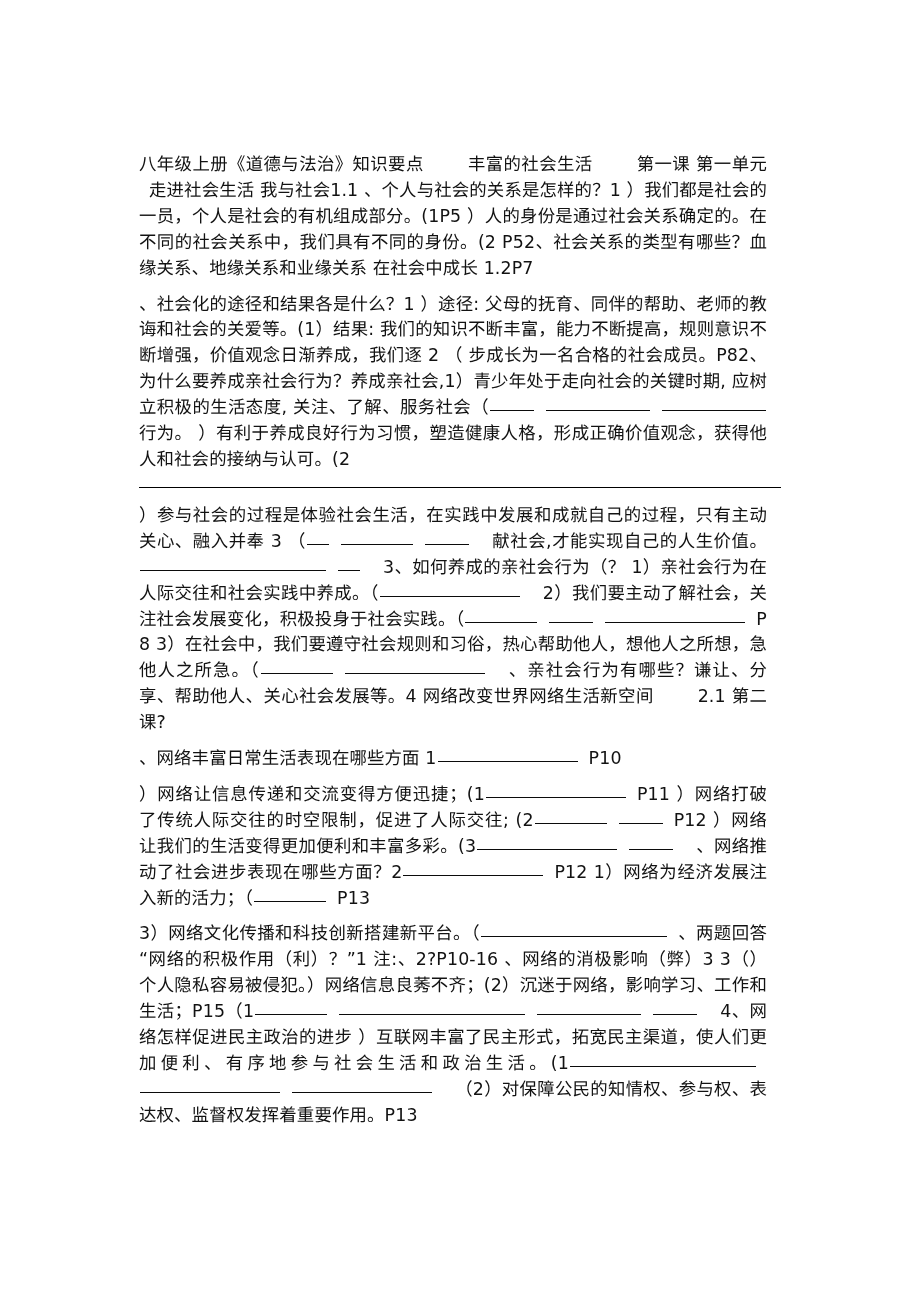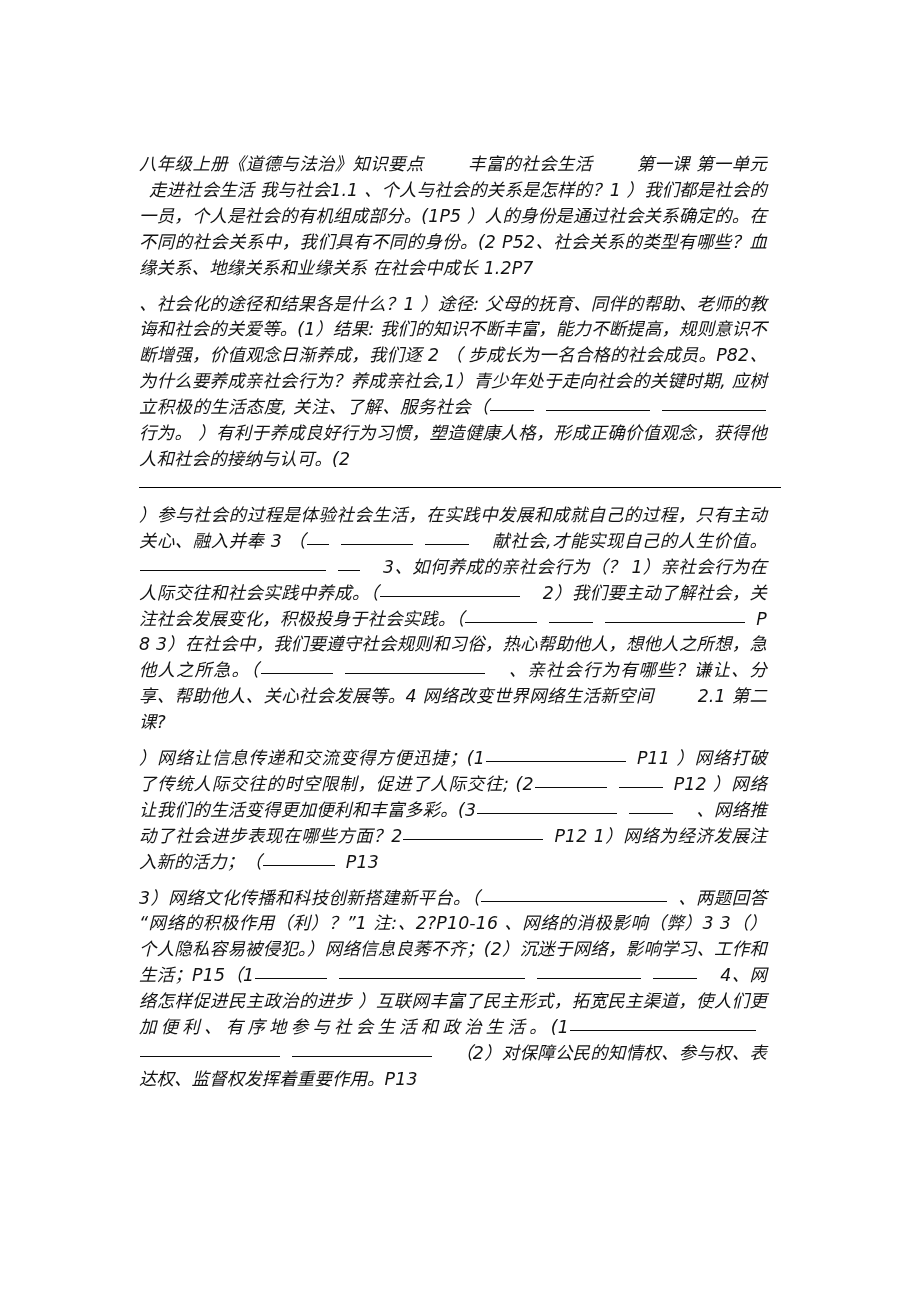--- a/index.html
+++ b/index.html
@@ -32,21 +32,20 @@
   }
   .para {
     font-size: 17.4px;
     line-height: 25.9px;
     letter-spacing: 0.15px;
     text-align: justify;
     text-justify: inter-character;
     margin: 0 16px 0 0;
     word-break: break-all;
     color: #121212;
-    font-style: italic;
   }
   .para + .para {
     margin-top: 10px;
   }
   .hr-sep {
     border: 0;
     border-top: 1.7px solid #000000;
     width: 642px;
     margin: 14px 0 15px 0;
     height: 0;
@@ -76,20 +75,21 @@
   <div class="doc-body">
 
     <p class="para"><span>八年级上册《道德与法治》知识要点</span><span class="sp-ww"></span><span>丰富的社会生活</span><span class="sp-ww"></span><span>第一课 第一单元</span><span class="sp"></span><span>走进社会生活 我与社会1.1 、个人与社会的关系是怎样的？1 ）我们都是社会的一员，个人是社会的有机组成部分。(1P5 ）人的身份是通过社会关系确定的。在不同的社会关系中，我们具有不同的身份。(2 P52、社会关系的类型有哪些？血缘关系、地缘关系和业缘关系 在社会中成长 1.2P7</span></p>
 
     <p class="para"><span>、社会化的途径和结果各是什么？1 ）途径: 父母的抚育、同伴的帮助、老师的教诲和社会的关爱等。(1）结果: 我们的知识不断丰富，能力不断提高，规则意识不断增强，价值观念日渐养成，我们逐 2 （ 步成长为一名合格的社会成员。P82、为什么要养成亲社会行为？养成亲社会,1）青少年处于走向社会的关键时期, 应树立积极的生活态度, 关注、了解、服务社会（</span><span class="blank b-sm"></span><span class="sp"></span><span class="blank b-lg"></span><span class="sp"></span><span class="blank b-lg"></span><span>行为。 ）有利于养成良好行为习惯，塑造健康人格，形成正确价值观念，获得他人和社会的接纳与认可。(2</span></p>
 
     <hr class="hr-sep">
 
     <p class="para"><span>）参与社会的过程是体验社会生活，在实践中发展和成就自己的过程，只有主动关心、融入并奉 3 （</span><span class="blank b-xs"></span><span class="sp"></span><span class="blank b-md"></span><span class="sp"></span><span class="blank b-sm"></span><span class="sp-w"></span><span>献社会,才能实现自己的人生价值。</span><span class="blank b-xxl"></span><span class="sp"></span><span class="blank b-xs"></span><span class="sp-w"></span><span>3、如何养成的亲社会行为（？ 1）亲社会行为在人际交往和社会实践中养成。（</span><span class="blank b-xl"></span><span class="sp-w"></span><span>2）我们要主动了解社会，关注社会发展变化，积极投身于社会实践。（</span><span class="blank b-md"></span><span class="sp"></span><span class="blank b-sm"></span><span class="sp"></span><span class="blank b-xl"></span><span class="sp"></span><span>P8 3）在社会中，我们要遵守社会规则和习俗，热心帮助他人，想他人之所想，急他人之所急。（</span><span class="blank b-md"></span><span class="sp"></span><span class="blank b-xl"></span><span class="sp-w"></span><span>、亲社会行为有哪些？谦让、分享、帮助他人、关心社会发展等。4 网络改变世界网络生活新空间</span><span class="sp-ww"></span><span>2.1 第二课?</span></p>
 
+    <p class="para"><span>、网络丰富日常生活表现在哪些方面 1</span><span class="blank b-xl"></span><span class="sp"></span><span>P10</span></p>
 
     <p class="para"><span>）网络让信息传递和交流变得方便迅捷；(1</span><span class="blank b-xl"></span><span class="sp"></span><span>P11 ）网络打破了传统人际交往的时空限制，促进了人际交往; (2</span><span class="blank b-md"></span><span class="sp"></span><span class="blank b-sm"></span><span class="sp"></span><span>P12 ）网络让我们的生活变得更加便利和丰富多彩。(3</span><span class="blank b-xl"></span><span class="sp"></span><span class="blank b-sm"></span><span class="sp-w"></span><span>、网络推动了社会进步表现在哪些方面？2</span><span class="blank b-xl"></span><span class="sp"></span><span>P12 1）网络为经济发展注入新的活力；（</span><span class="blank b-md"></span><span class="sp"></span><span>P13</span></p>
 
 
     <p class="para"><span>3）网络文化传播和科技创新搭建新平台。（</span><span class="blank b-xxl"></span><span class="sp"></span><span>、两题回答“网络的积极作用（利）？”1 注:、2?P10-16 、网络的消极影响（弊）3 3（）个人隐私容易被侵犯。）网络信息良莠不齐；(2）沉迷于网络，影响学习、工作和生活；P15（1</span><span class="blank b-md"></span><span class="sp"></span><span class="blank b-xxl"></span><span class="sp"></span><span class="blank b-lg"></span><span class="sp"></span><span class="blank b-sm"></span><span class="sp-w"></span><span>4、网络怎样促进民主政治的进步 ）互联网丰富了民主形式，拓宽民主渠道，使人们更加便利、有序地参与社会生活和政治生活。(1</span><span class="blank b-xxl"></span><span class="sp"></span><span class="blank b-xl"></span><span class="sp"></span><span class="blank b-xl"></span><span class="sp-w"></span><span>（2）对保障公民的知情权、参与权、表达权、监督权发挥着重要作用。P13</span></p>
 
   </div>
 </div>
 
 </body></html>

